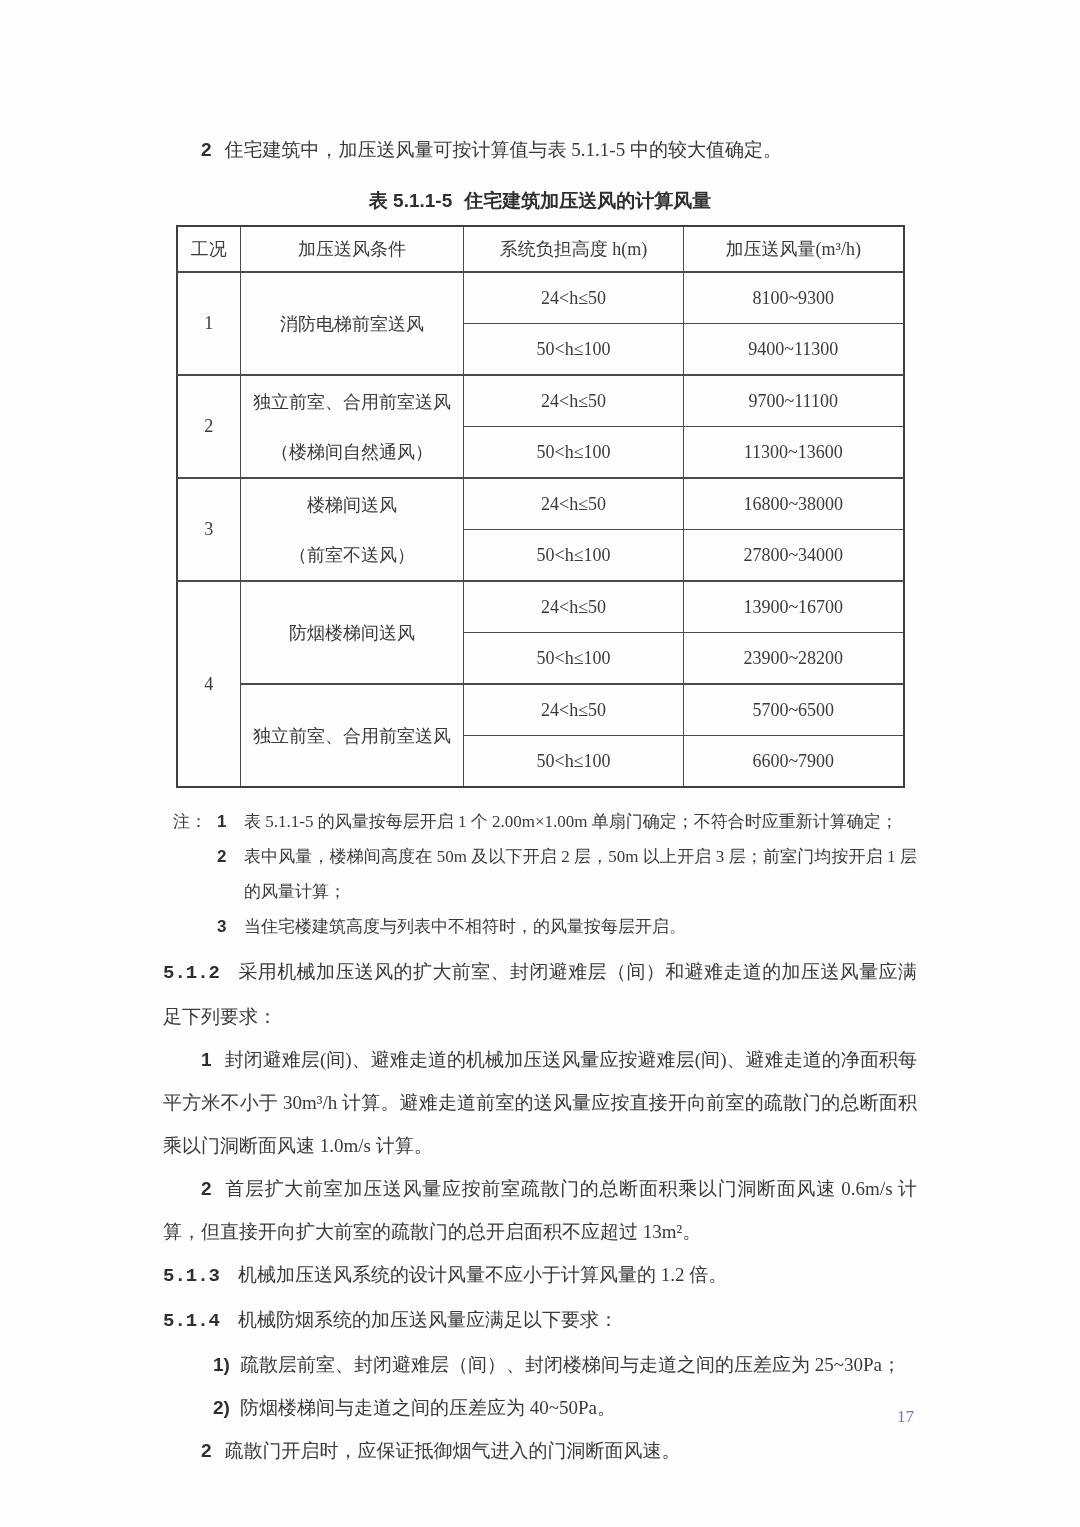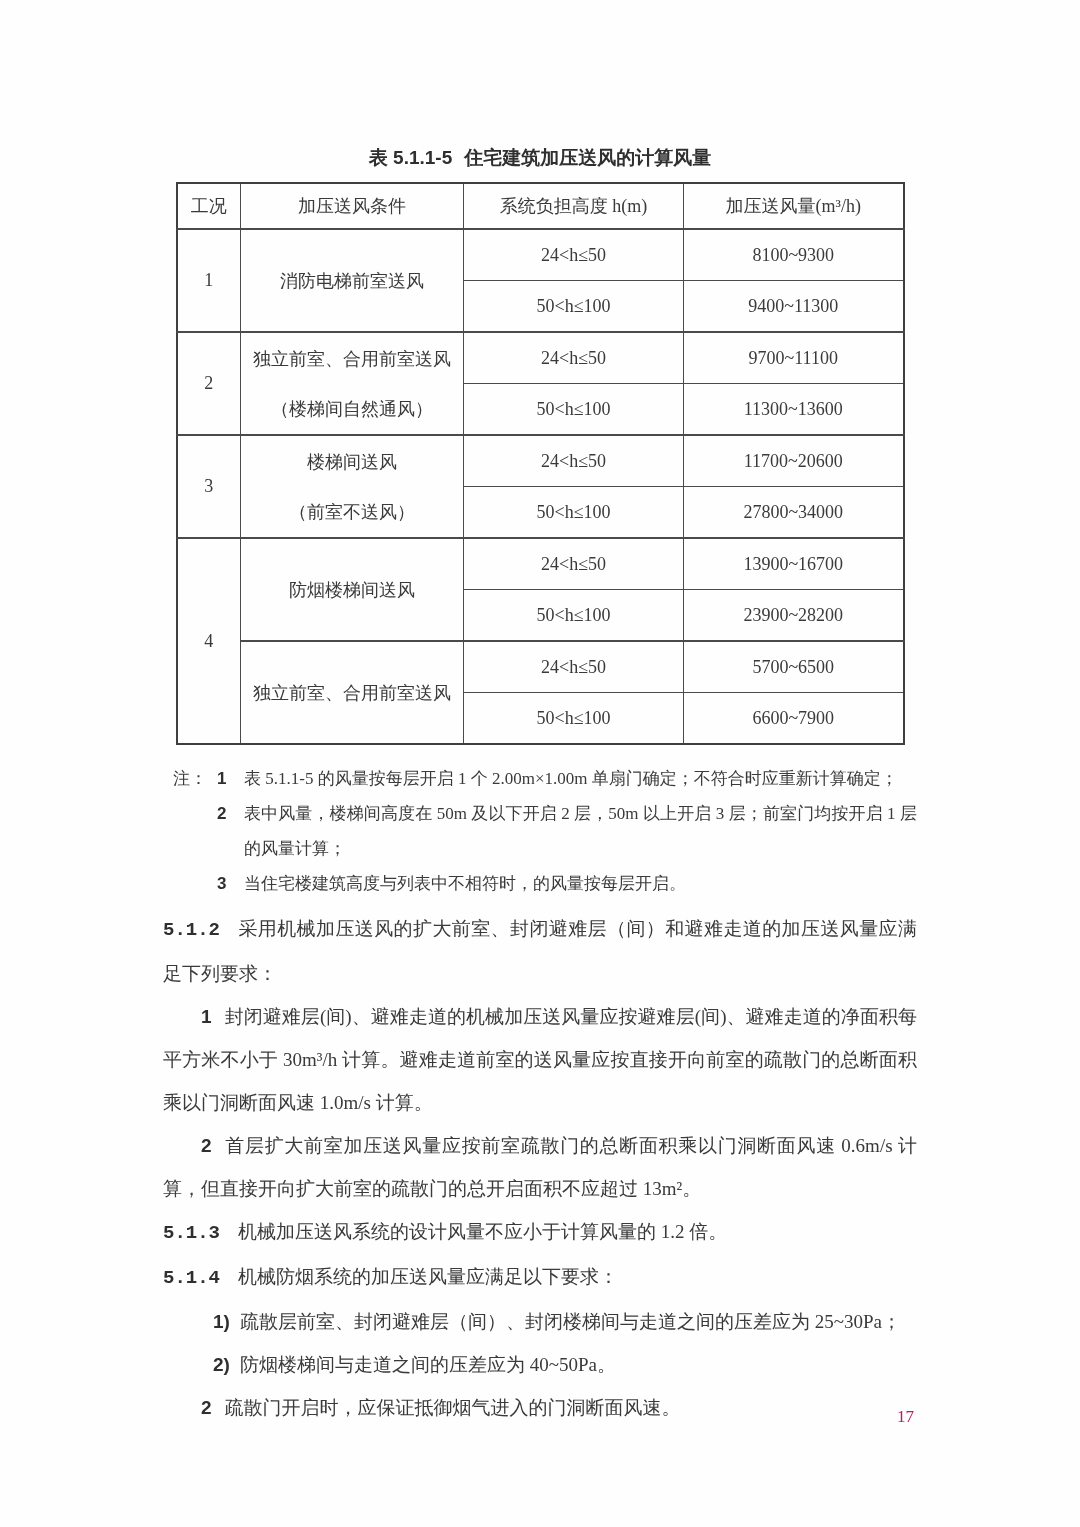--- a/index.html
+++ b/index.html
@@ -53,29 +53,32 @@
 
   
   .notes{margin:0 0 6px 10px;font-size:17px;}
   .note-item{display:flex;line-height:35px;text-align:justify;}
   .note-label{flex:0 0 44px;}
   .note-num{flex:0 0 27px;font-family:"Liberation Sans","DejaVu Sans",sans-serif;font-weight:bold;color:#2f2f2f;}
   .note-text{flex:1 1 auto;}
 
   
   .page-number{
-    position:absolute;right:166px;bottom:100px;font-size:17px;color:#be185d;
+    position:absolute;right:166px;bottom:100px;font-size:17px;color:#8b5cf6;
   }
 </style>
 </head>
 <body>
 
 <div class="page">
   <div class="content">
 
+    <p class="para first-line-indent">
+      <span class="num gap-md">2</span><span>住宅建筑中，加压送风量可按计算值与表 5.1.1-5 中的较大值确定。</span>
+    </p>
 
     <div class="table-title">
       <span class="t-label">表 5.1.1-5</span><span>住宅建筑加压送风的计算风量</span>
     </div>
 
     <table class="spec">
       <colgroup>
           <col class="c1">
           <col class="c2">
           <col class="c3">
@@ -119,21 +122,21 @@
           <td>11300~13600</td>
         </tr>
 
         <tr class="group-start">
           <td rowspan="2">3</td>
           <td rowspan="2">
             <div class="cond-line">楼梯间送风</div>
             <div class="cond-line">（前室不送风）</div>
           </td>
           <td>24&lt;h≤50</td>
-          <td>11700~20600</td>
+          <td>16800~38000</td>
         </tr>
         <tr>
           <td>50&lt;h≤100</td>
           <td>27800~34000</td>
         </tr>
 
         <tr class="group-start">
           <td rowspan="4">4</td>
           <td rowspan="2">
             <div class="cond-line">防烟楼梯间送风</div>

